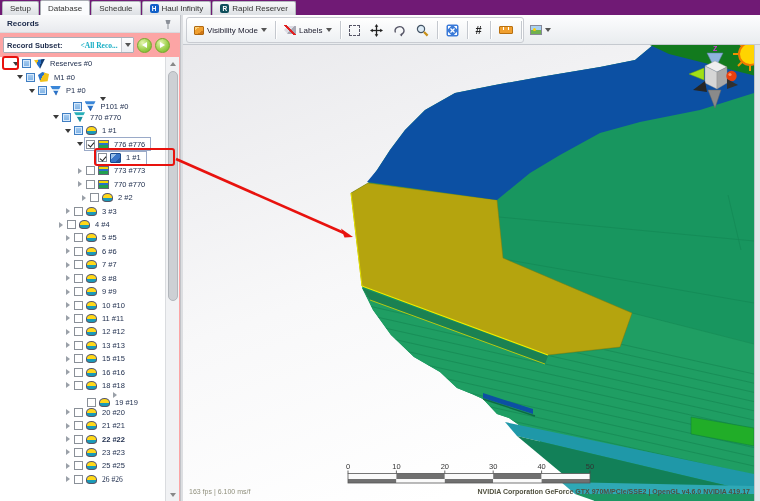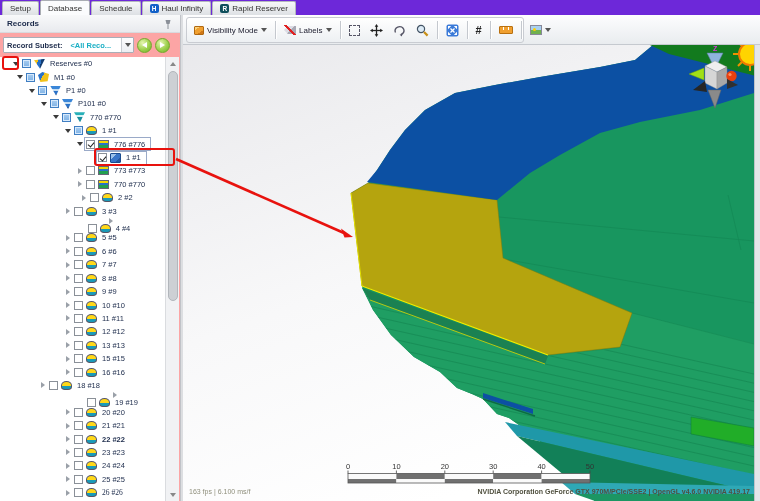--- a/index.html
+++ b/index.html
@@ -1,37 +1,37 @@
 <!DOCTYPE html>
 <html><head>
 <meta charset="utf-8">
 <style>
   * { margin:0; padding:0; box-sizing:border-box; }
   html,body { width:760px; height:501px; overflow:hidden; }
   body { font-family:"Liberation Sans", sans-serif; background:#e8eaed; position:relative; }
 
   
-  .tabbar { position:absolute; left:0; top:0; width:760px; height:15px; background:#6d28d9; display:flex; align-items:flex-end; padding-left:2px; z-index:5; }
+  .tabbar { position:absolute; left:0; top:0; width:760px; height:15px; background:#701a75; display:flex; align-items:flex-end; padding-left:2px; z-index:5; }
   .tab { display:inline-flex; align-items:center; gap:3px; height:14px; padding:0 7px; font-size:8px; color:#333;
          background:linear-gradient(#f7f8f9,#dde0e4); border:1px solid #b4b8be; border-bottom:none;
          border-radius:2px 2px 0 0; margin-right:1px; white-space:nowrap; }
   .tab.active { background:#fbfcfd; height:15px; border-color:#a9adb3; position:relative; z-index:6; }
   .tab-ico { width:9px; height:9px; border-radius:2px; color:#fff; font-size:6.5px; font-weight:bold; display:inline-flex; align-items:center; justify-content:center; }
   .tab-ico.h { background:#1160c8; }
   .tab-ico.r { background:#0f4f5c; }
 
   
   .records-panel { position:absolute; left:0; top:15px; width:181px; height:486px; background:#fca5a5; border-right:1px solid #c0c3c8; }
   .panel-header { height:18px; line-height:18px; padding-left:7px; font-size:8px; font-weight:bold; color:#1b2a4a;
                   background:linear-gradient(#f8f9fa,#e8eaee); border-bottom:1px solid #d8dade; position:relative; }
   .pin { position:absolute; right:8px; top:4px; }
   .subset-row { height:24px; display:flex; align-items:center; padding:0 3px; gap:3px; }
   .combo { width:131px; height:16px; background:#fff; border:1px solid #a8aeb8; border-radius:1px; display:flex; align-items:center; font-size:7.5px; padding-left:3px; overflow:hidden; }
   .combo .lbl { color:#1b2a4a; font-weight:bold; white-space:nowrap; }
-  .combo .val { color:#17aec4; font-weight:bold; white-space:nowrap; margin-left:8px; }
+  .combo .val { color:#17aec4; font-weight:bold; white-space:nowrap; margin-left:18px;font-family:Liberation Serif, serif; }
   .combo .dd { margin-left:auto; width:12px; height:100%; display:flex; align-items:center; justify-content:center; border-left:1px solid #c8ccd2; background:linear-gradient(#fdfdfe,#eceef2); }
   .caret-down { width:0; height:0; border-left:3px solid transparent; border-right:3px solid transparent; border-top:4px solid #555; }
   .gbtn { width:15px; height:15px; border-radius:50%; border:1px solid #74a82c; flex:none;
           background:radial-gradient(circle at 35% 30%, #e6f6b0, #9ed04e 55%, #6cb028); display:flex; align-items:center; justify-content:center; }
   .gbtn .tri-l { width:0; height:0; border-top:3px solid transparent; border-bottom:3px solid transparent; border-right:5px solid #fff; }
   .gbtn .tri-r { width:0; height:0; border-top:3px solid transparent; border-bottom:3px solid transparent; border-left:5px solid #fff; }
 
   
   .tree { position:absolute; left:0; top:42px; width:166px; bottom:0; background:#fff; overflow:hidden; }
   .trow { height:13.42px; display:flex; align-items:center; font-size:7.5px; color:#1b2a4a; white-space:nowrap; }
@@ -161,21 +161,21 @@
     </span>
   </div>
       <div class="trow" style="padding-left: 27px;">
     <span class="arrow expanded"></span>
     <span class="rowbody">
       <span class="chk partial"></span>
       <span class="ticon pit"></span>
       <span class="tlabel">P1 #0</span>
     </span>
   </div>
-      <div class="trow" style="padding-left: 39px;">
+      <div class="trow" style="padding-left: 39px; flex-direction: column;">
     <span class="arrow expanded"></span>
     <span class="rowbody">
       <span class="chk partial"></span>
       <span class="ticon pit"></span>
       <span class="tlabel">P101 #0</span>
     </span>
   </div>
       <div class="trow" style="padding-left: 51px;">
     <span class="arrow expanded"></span>
     <span class="rowbody">
@@ -233,21 +233,21 @@
     </span>
   </div>
       <div class="trow" style="padding-left: 63px;">
     <span class="arrow collapsed"></span>
     <span class="rowbody">
       <span class="chk unchecked"></span>
       <span class="ticon bench"></span>
       <span class="tlabel">3 #3</span>
     </span>
   </div>
-      <div class="trow" style="padding-left: 56px; flex-direction: column;">
+      <div class="trow" style="padding-left: 56px;">
     <span class="arrow collapsed"></span>
     <span class="rowbody">
       <span class="chk unchecked"></span>
       <span class="ticon bench"></span>
       <span class="tlabel">4 #4</span>
     </span>
   </div>
       <div class="trow" style="padding-left: 63px;">
     <span class="arrow collapsed"></span>
     <span class="rowbody">
@@ -329,21 +329,21 @@
     </span>
   </div>
       <div class="trow" style="padding-left: 63px;">
     <span class="arrow collapsed"></span>
     <span class="rowbody">
       <span class="chk unchecked"></span>
       <span class="ticon bench"></span>
       <span class="tlabel">16 #16</span>
     </span>
   </div>
-      <div class="trow" style="padding-left: 38px;">
+      <div class="trow" style="padding-left: 63px;">
     <span class="arrow collapsed"></span>
     <span class="rowbody">
       <span class="chk unchecked"></span>
       <span class="ticon bench"></span>
       <span class="tlabel">18 #18</span>
     </span>
   </div>
       <div class="trow" style="padding-left: 63px; flex-direction: column;">
     <span class="arrow collapsed"></span>
     <span class="rowbody">
@@ -375,28 +375,20 @@
       <span class="ticon bench"></span>
       <span class="tlabel">22 #22</span>
     </span>
   </div>
       <div class="trow" style="padding-left: 63px;">
     <span class="arrow collapsed"></span>
     <span class="rowbody">
       <span class="chk unchecked"></span>
       <span class="ticon bench"></span>
       <span class="tlabel">23 #23</span>
-    </span>
-  </div>
-      <div class="trow" style="padding-left: 63px;">
-    <span class="arrow collapsed"></span>
-    <span class="rowbody">
-      <span class="chk unchecked"></span>
-      <span class="ticon bench"></span>
-      <span class="tlabel">24 #24</span>
     </span>
   </div>
       <div class="trow" style="padding-left: 63px;">
     <span class="arrow collapsed"></span>
     <span class="rowbody">
       <span class="chk unchecked"></span>
       <span class="ticon bench"></span>
       <span class="tlabel">25 #25</span>
     </span>
   </div>

